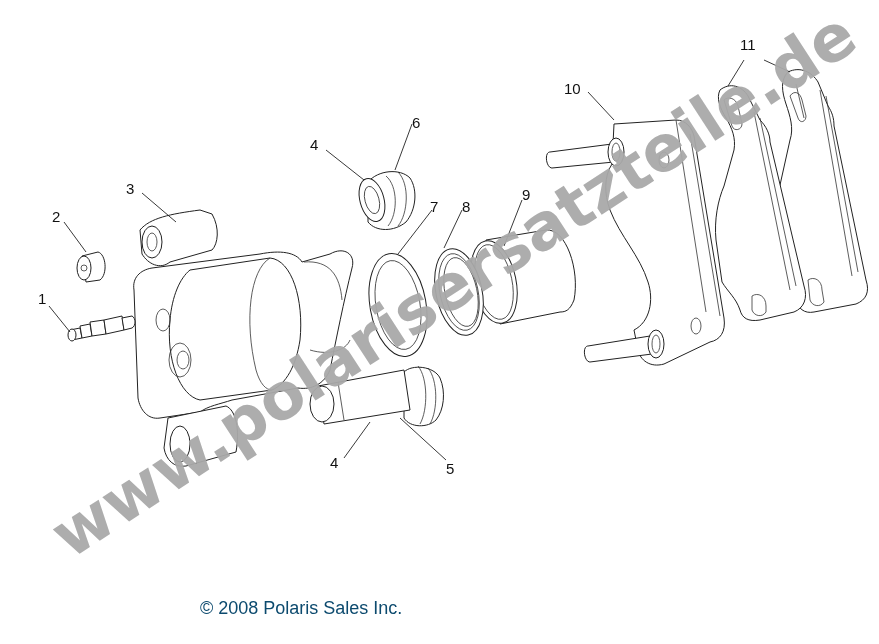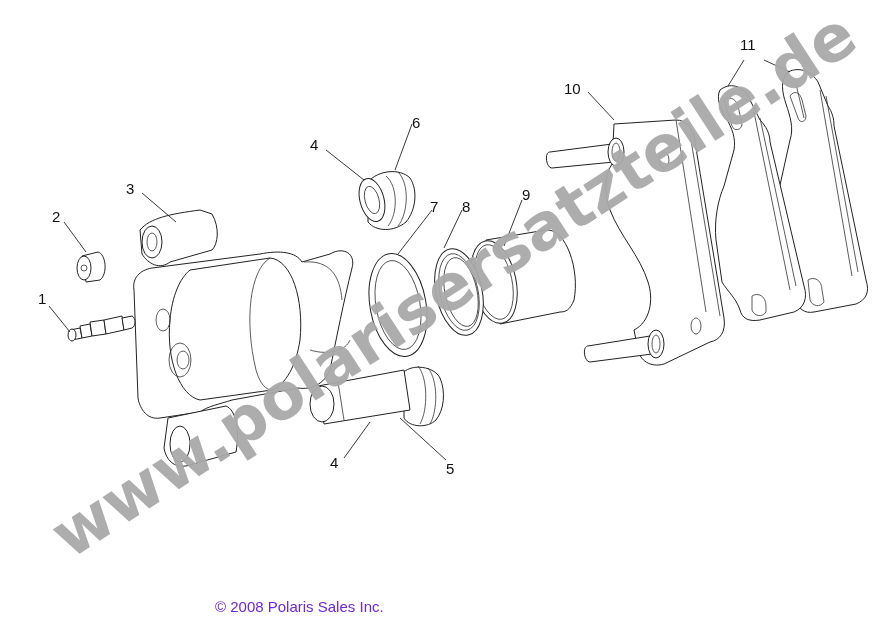--- a/index.html
+++ b/index.html
@@ -3,21 +3,21 @@
 <meta charset="utf-8">
 <style>
   html, body { margin:0; padding:0; background:#ffffff; }
   body { width:879px; height:644px; position:relative; overflow:hidden; font-family:"Liberation Sans", sans-serif; }
   #diagram { position:absolute; left:0; top:0; width:879px; height:644px; }
   .part { fill:#ffffff; stroke:#222; stroke-width:1; stroke-linejoin:round; }
   .thin { fill:none; stroke:#333; stroke-width:0.8; }
   .leader { fill:none; stroke:#222; stroke-width:0.9; }
   .callout { font-family:"Liberation Sans", sans-serif; font-size:15px; fill:#111; }
   .watermark { font-family:"DejaVu Sans", sans-serif; font-weight:bold; font-size:64px; fill:#a9a9a9; opacity:0.95; }
-  .copyright { position:absolute; left:215px; top:598px; font-size:15px; color:#6d28d9; font-family:"Liberation Sans", sans-serif; white-space:nowrap; }
+  .copyright { position:absolute; left:200px; top:598px; font-size:18px; color:#0c4a6e; font-family:"Liberation Sans", sans-serif; white-space:nowrap; }
 </style>
 </head>
 <body>
 
 <svg id="diagram" viewBox="0 0 879 644" xmlns="http://www.w3.org/2000/svg">
 
   <g>
     <path class="part" d="M788,72 C800,66 812,72 818,82 L828,106 C832,112 834,118 834,126 L866,280 C870,292 866,300 856,304 L814,312 C804,314 798,308 796,300 C792,290 784,286 778,276 L770,248 C766,230 772,210 778,194 L790,140 C794,128 790,116 786,104 C782,92 780,80 788,72 Z"></path>
     <path class="thin" d="M796,84 L804,118 M790,96 C794,90 800,92 802,100 L806,116 C806,122 800,124 798,118 Z"></path>
     <path class="thin" d="M820,90 L852,276 M826,96 L858,272"></path>

